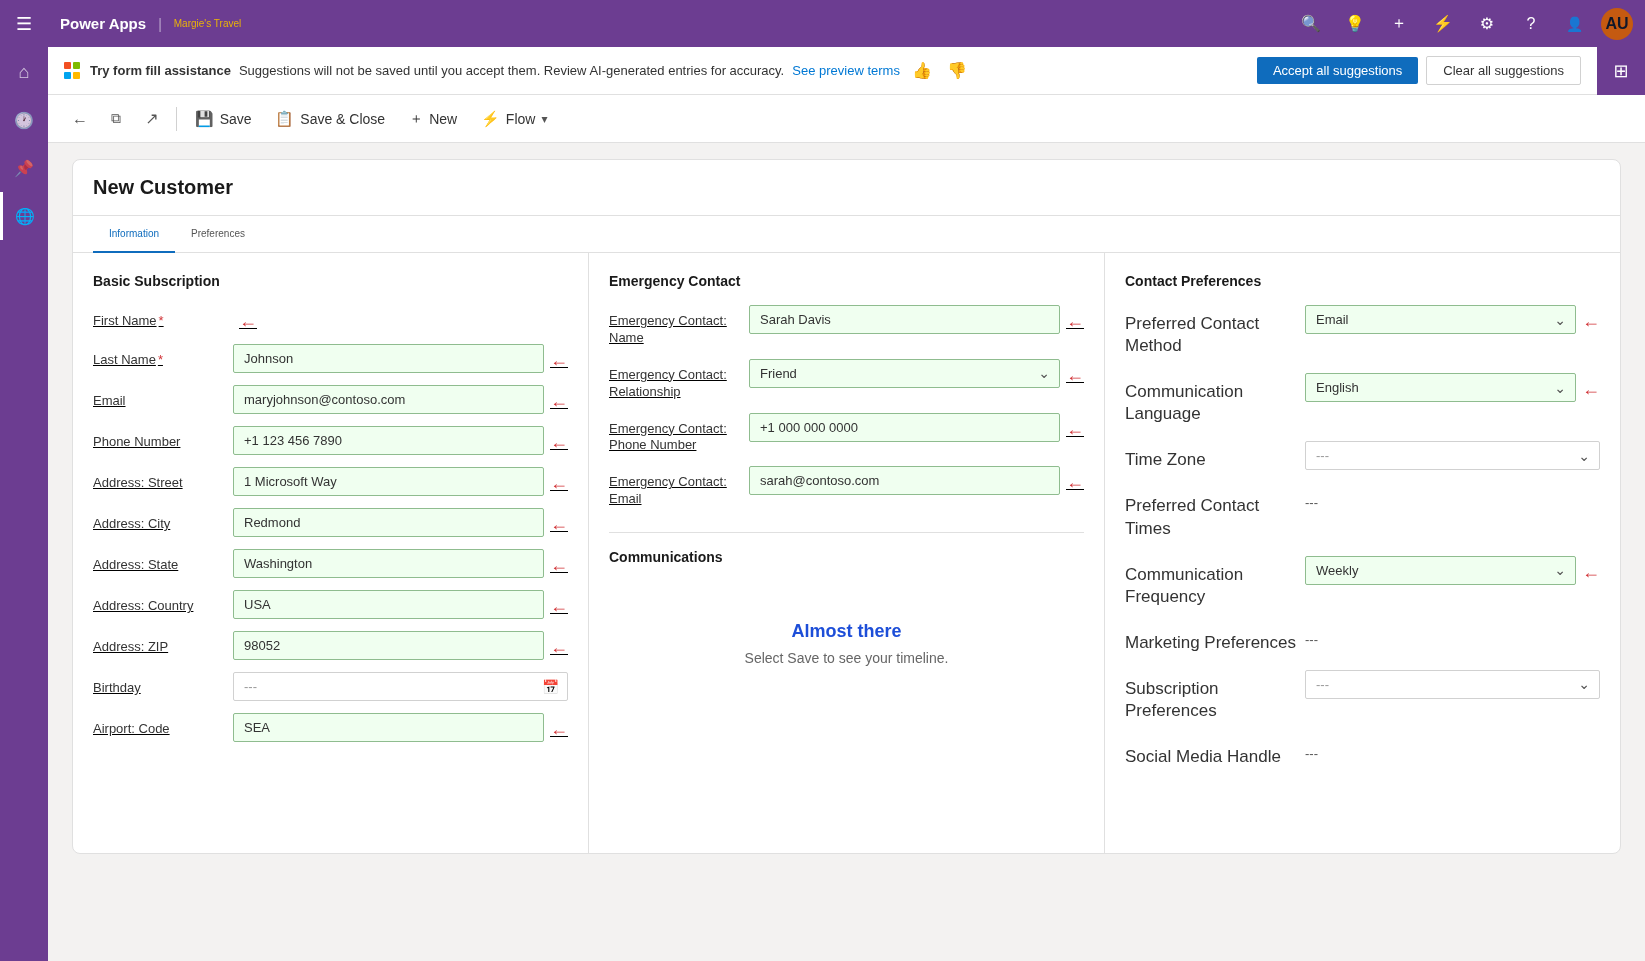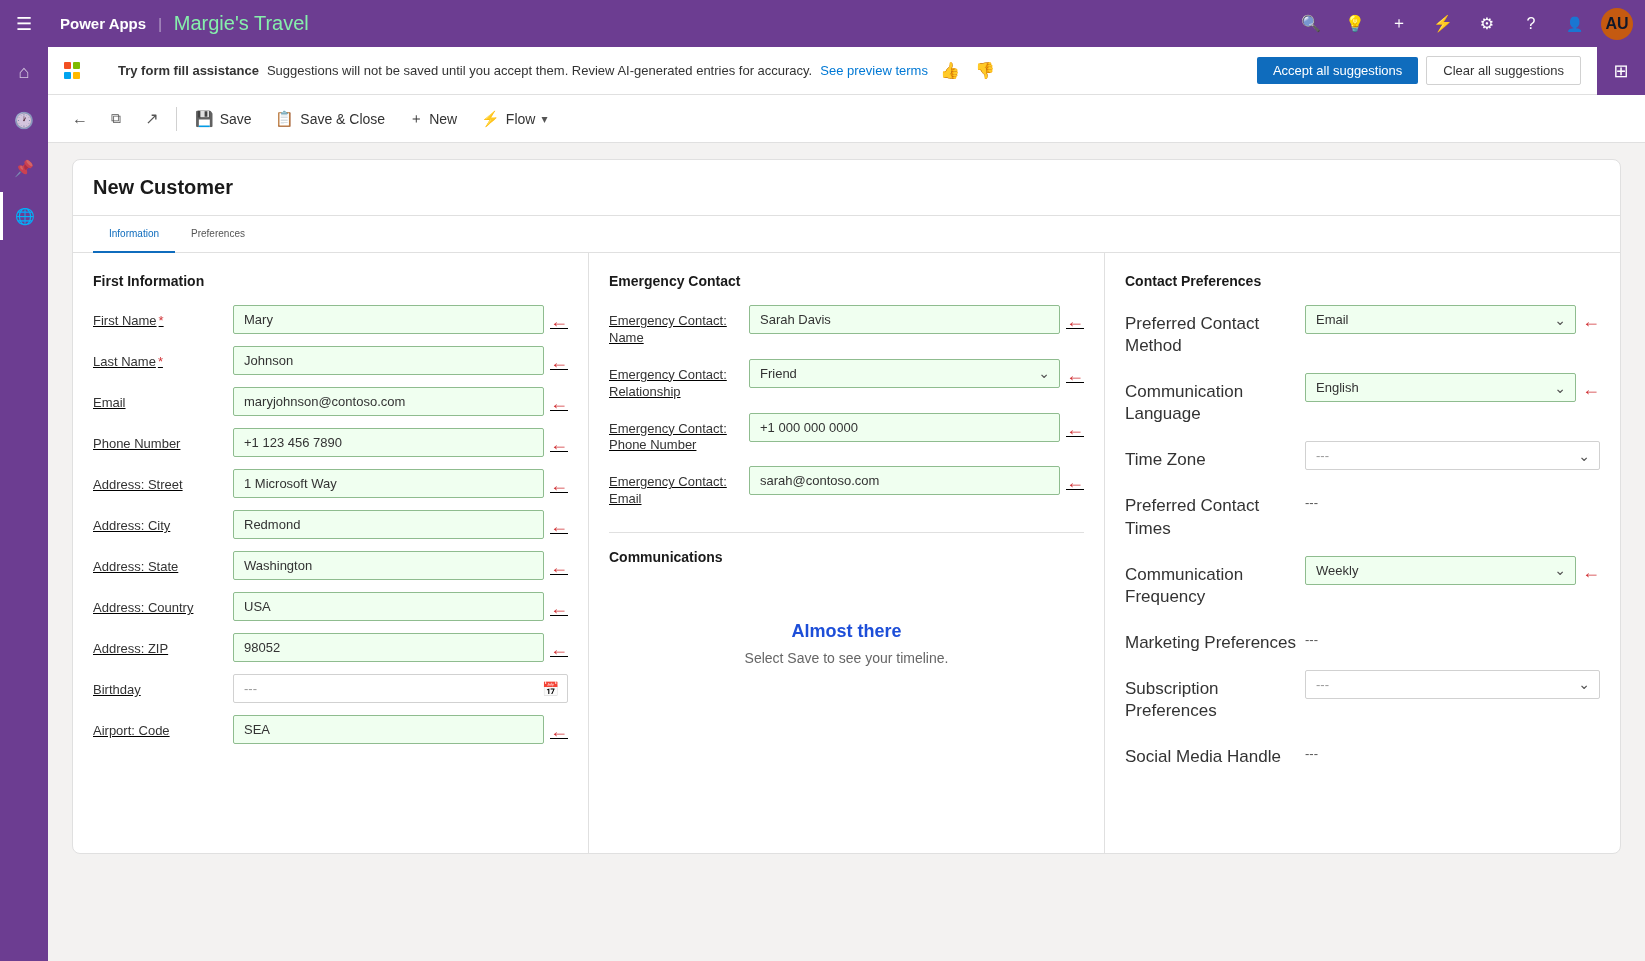--- a/index.html
+++ b/index.html
@@ -26,22 +26,22 @@
     .top-nav-app-name {
       color: white;
       font-weight: 600;
       font-size: 15px;
     }
     .top-nav-divider {
       color: rgba(255,255,255,0.5);
       margin: 0 4px;
     }
     .top-nav-sub-name {
-      color: #86efac;
-      font-size: 20px;
+      color: #eab308;
+      font-size: 10px;
     }
     .top-nav-spacer { flex: 1; }
     .top-nav-icon {
       width: 36px;
       height: 36px;
       display: flex;
       align-items: center;
       justify-content: center;
       color: white;
       cursor: pointer;
@@ -372,21 +372,21 @@
 
   <div style="display:flex; flex-shrink:0;">
     <div class="suggestion-bar" style="flex:1;">
 
       <div style="display:flex;flex-wrap:wrap;width:18px;height:18px;gap:2px;flex-shrink:0;">
         <div style="width:7px;height:7px;background:#f25022;border-radius:1px;"></div>
         <div style="width:7px;height:7px;background:#7fba00;border-radius:1px;"></div>
         <div style="width:7px;height:7px;background:#00a4ef;border-radius:1px;"></div>
         <div style="width:7px;height:7px;background:#ffb900;border-radius:1px;"></div>
       </div>
-      <span class="suggestion-text" style="font-weight:600;margin-left:28px;">Try form fill assistance</span>
+      <span class="suggestion-text" style="font-weight:600;">Try form fill assistance</span>
       <span class="suggestion-text"> Suggestions will not be saved until you accept them. Review AI-generated entries for accuracy.</span>
       <a class="suggestion-link" href="#">See preview terms</a>
       <span class="thumb-icon">👍</span>
       <span class="thumb-icon">👎</span>
       <div class="suggestion-bar-spacer"></div>
       <button class="btn-accept-all">Accept all suggestions</button>
       <button class="btn-clear-all">Clear all suggestions</button>
     </div>
 
     <div style="width:48px;background:#6c3d91;display:flex;align-items:center;justify-content:center;color:white;font-size:18px;cursor:pointer;flex-shrink:0;">⊞</div>
@@ -424,27 +424,24 @@
       </div>
 
       <div class="tabs">
         <div class="tab active">Information</div>
         <div class="tab">Preferences</div>
       </div>
 
       <div class="sections-container">
 
         <div class="section">
-          <div class="section-title">First Information</div>
+          <div class="section-title">Basic Subscription</div>
 
           <div class="form-row">
             <div class="form-label">First Name<span class="required">*</span></div>
-            <div class="form-field-wrapper">
-              <input class="form-input highlighted" value="Mary" type="text" style="">
-            </div>
             <div class="arrow-indicator">←</div>
           </div>
 
           <div class="form-row">
             <div class="form-label">Last Name<span class="required">*</span></div>
             <div class="form-field-wrapper">
               <input class="form-input highlighted" value="Johnson" type="text" style="">
             </div>
             <div class="arrow-indicator">←</div>
           </div>

